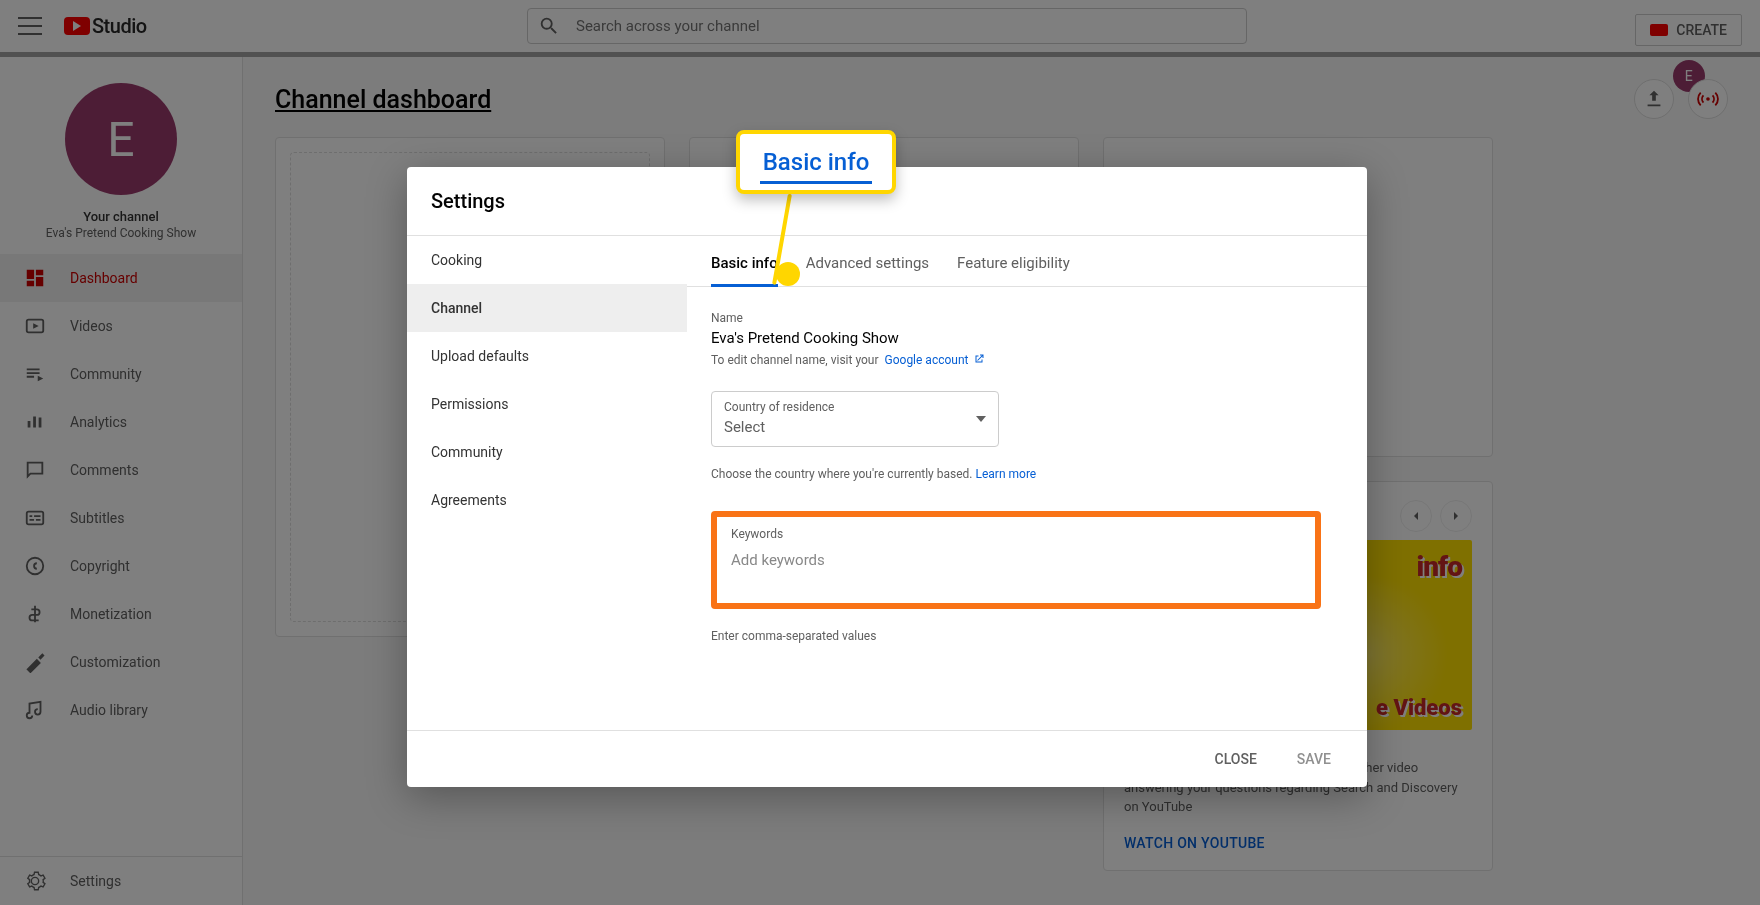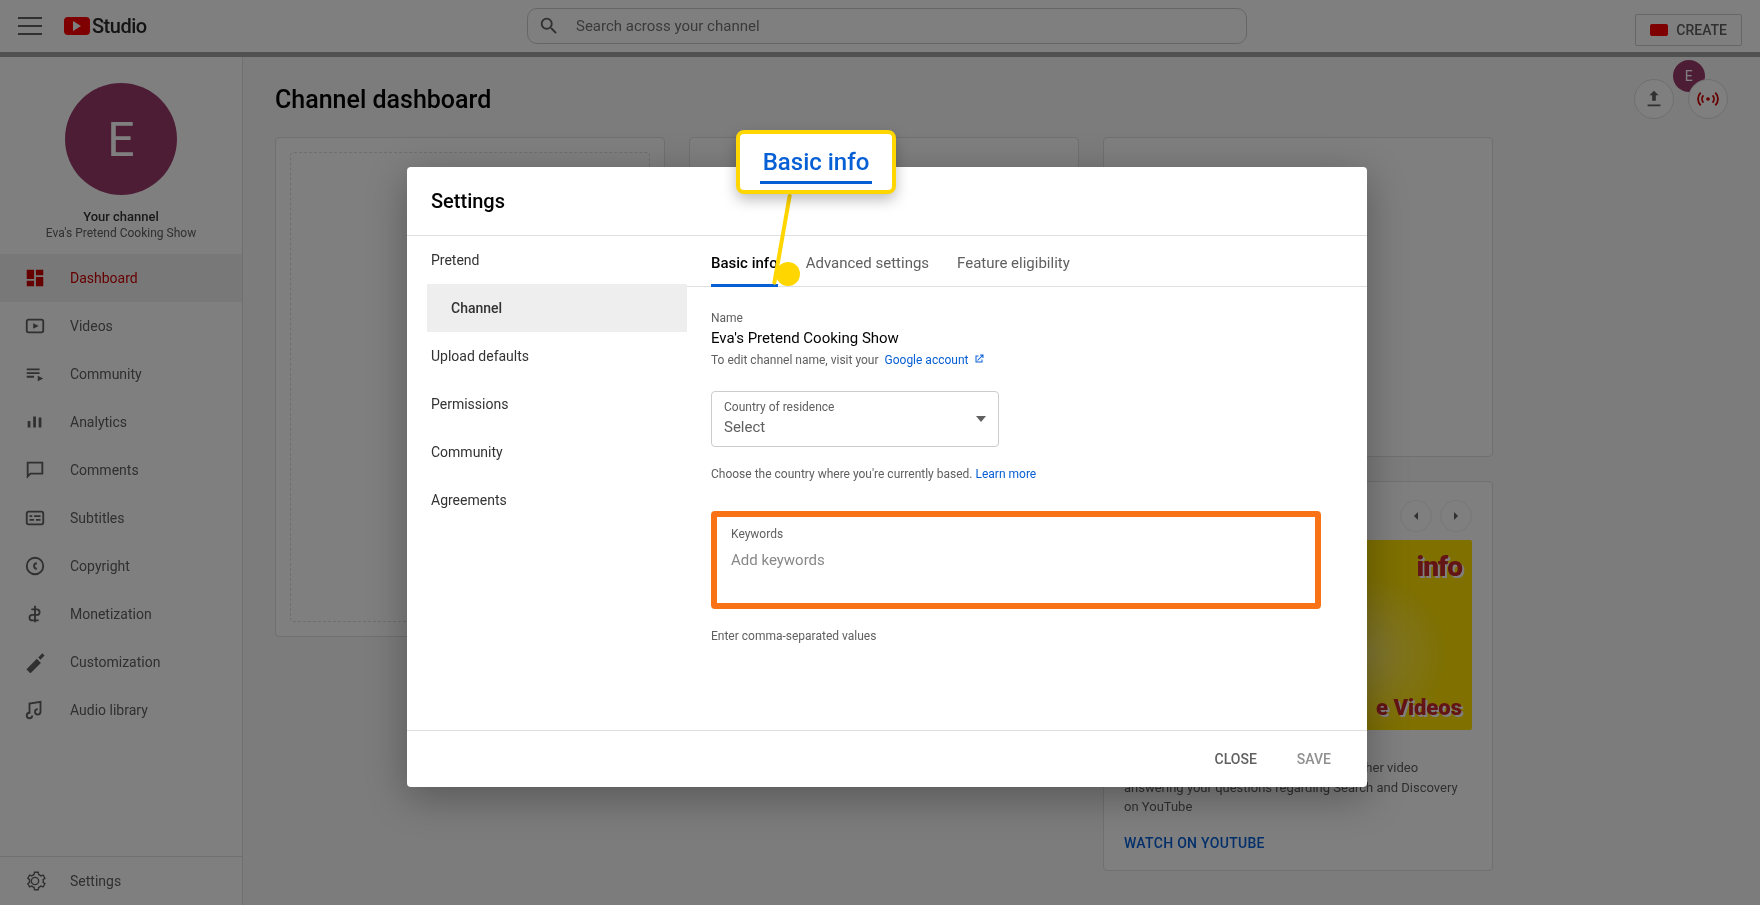--- a/index.html
+++ b/index.html
@@ -6,21 +6,21 @@
   html, body { width: 1760px; height: 905px; overflow: hidden; background: #f9f9f9; }
 
   
   .topbar { position: relative; display: flex; align-items: center; height: 57px; background: #fff; padding: 0 18px; border-bottom: 5px solid #a3a3a3; }
   .burger { width: 24px; height: 24px; display: flex; flex-direction: column; justify-content: space-between; padding: 3px 0; cursor: pointer; }
   .burger span { height: 2px; background: #606060; }
   .logo-wrap { display: flex; align-items: center; margin-left: 22px; }
   .yt-logo { width: 26px; height: 18px; background: #ff0000; border-radius: 4px; position: relative; margin-right: 2px; }
   .yt-logo::after { content: ""; position: absolute; left: 9px; top: 4px; width: 0; height: 0; border-left: 8px solid #fff; border-top: 5px solid transparent; border-bottom: 5px solid transparent; }
   .logo-text { font-weight: 500; font-size: 20px; color: #282828; letter-spacing: -0.5px; }
-  .search-wrap { position:absolute; left:527px; width: 720px; height: 36px; border: 1px solid #ccc; border-radius: 10px; display: flex; align-items: center; padding: 0 10px; background: #fff; }
+  .search-wrap { position:absolute; left:527px; width: 720px; height: 36px; border: 1px solid #ccc; border-radius: 4px; display: flex; align-items: center; padding: 0 10px; background: #fff; }
   .search-wrap svg { width: 22px; height: 22px; fill: #606060; }
   .search-input { flex: 1; border: none; outline: none; font-size: 15px; margin-left: 16px; color: #333; }
   .topbar-right { position:absolute; right:18px; display: flex; align-items: center; gap: 14px; flex-direction: column; }
   .help-btn { width: 40px; height: 40px; display: flex; align-items: center; justify-content: center; border-radius: 50%; }
   .help-btn svg { width: 24px; height: 24px; fill: #606060; }
   .create-btn { display: flex; align-items: center; gap: 8px; border: 1px solid #ccc; padding: 7px 14px; border-radius: 2px; font-size: 14px; font-weight: 500; color: #606060; }
   .create-btn .rec { width: 18px; height: 12px; background: #ff0000; border-radius: 2px; position: relative; }
   .avatar-top { width: 32px; height: 32px; border-radius: 50%; background: #9b3b6d; color: #fff; display: flex; align-items: center; justify-content: center; font-size: 14px; }
 
   
@@ -33,21 +33,21 @@
   .nav-item { display: flex; align-items: center; gap: 24px; padding: 0 24px; height: 48px; font-size: 14px; color: #606060; cursor: pointer; }
   .nav-item.active { background: #f1f1f1; color: #c00; }
   .nav-item.active .nav-ico { fill: #c00; stroke:#c00; }
   .nav-ico { width: 22px; height: 22px; fill: #606060; stroke:#606060; stroke-width:0; flex:none; }
   .drawer-footer { border-top: 1px solid #e0e0e0; }
   .drawer-footer .nav-item { height: 48px; }
 
   
   .main { position: absolute; left: 243px; right: 0; top: 57px; bottom: 0; padding: 22px 32px; }
   .page-header { display: flex; align-items: center; justify-content: space-between; margin-bottom: 18px; }
-  .page-title { font-size: 25px; font-weight: 500; color: #030303; }
+  .page-title { font-size: 25px; font-weight: 500; color: #030303; text-decoration: underline; }
   .header-actions { display: flex; gap: 14px; }
   .round-btn { width: 40px; height: 40px; border: 1px solid #ddd; border-radius: 50%; background: #fff; display: flex; align-items: center; justify-content: center; }
 
   .cards-row { display: flex; gap: 24px; }
   .card { background: #fff; border: 1px solid #e0e0e0; border-radius: 4px; }
   .card-a { width: 390px; height: 500px; padding: 14px; }
   .card-a-inner { width: 100%; height: 100%; border: 1px dashed #ddd; border-radius: 4px; }
   .card-b { width: 390px; height: 300px; }
   .card-c { width: 390px; }
   .card-c2 { width: 390px; margin-top: 24px; padding: 18px 20px; }
@@ -63,21 +63,21 @@
 
   
   .scrim { position: absolute; inset: 0; background: rgba(0,0,0,0.5); }
 
   
   .dialog { position: absolute; left: 407px; top: 167px; width: 960px; height: 620px; background: #fff; border-radius: 4px; box-shadow: 0 10px 40px rgba(0,0,0,0.3); display: flex; flex-direction: column; }
   .dialog-title { padding: 22px 24px; font-size: 20px; font-weight: 500; color: #030303; }
   .dialog-body { flex: 1; display: flex; border-top: 1px solid #e0e0e0; border-bottom: 1px solid #e0e0e0; }
   .dialog-nav { width: 280px; background: #fff; }
   .dialog-nav-item { height: 48px; padding: 0 24px; display: flex; align-items: center; font-size: 14px; color: #333; cursor: pointer; }
-  .dialog-nav-item.selected { background: #eeeeee; font-weight: 500; margin-left: 20px; }
+  .dialog-nav-item.selected { background: #eeeeee; font-weight: 500; }
   .dialog-content { flex: 1; display: flex; flex-direction: column; }
   .dialog-tabs { display: flex; gap: 28px; padding: 0 24px; border-bottom: 1px solid #e0e0e0; }
   .dialog-tab { padding: 18px 0 14px; font-size: 15px; color: #606060; cursor: pointer; position: relative; }
   .dialog-tab.active { color: #030303; font-weight: 500; }
   .dialog-tab.active::after { content: ""; position: absolute; left: 0; right: 0; bottom: -1px; height: 3px; background: #065fd4; }
   .dialog-pane { padding: 24px; }
   .field-label { font-size: 12px; color: #606060; }
   .field-value { font-size: 15px; color: #030303; margin-top: 4px; }
   .edit-note { font-size: 12px; color: #606060; margin-top: 6px; }
   .edit-note a { color: #065fd4; text-decoration: none; margin-left: 3px; }
@@ -266,21 +266,21 @@
     </div>
   </div>
 </div>
 
 <div class="scrim"></div>
 
 <div class="dialog">
   <div class="dialog-title">Settings</div>
   <div class="dialog-body">
     <div class="dialog-nav">
-      <div class="dialog-nav-item">Pretend</div>
+      <div class="dialog-nav-item">Cooking</div>
       <div class="dialog-nav-item selected">Channel</div>
       <div class="dialog-nav-item">Upload defaults</div>
       <div class="dialog-nav-item">Permissions</div>
       <div class="dialog-nav-item">Community</div>
       <div class="dialog-nav-item">Agreements</div>
     </div>
     <div class="dialog-content">
       <div class="dialog-tabs">
         <div class="dialog-tab active">Basic info</div>
         <div class="dialog-tab">Advanced settings</div>

